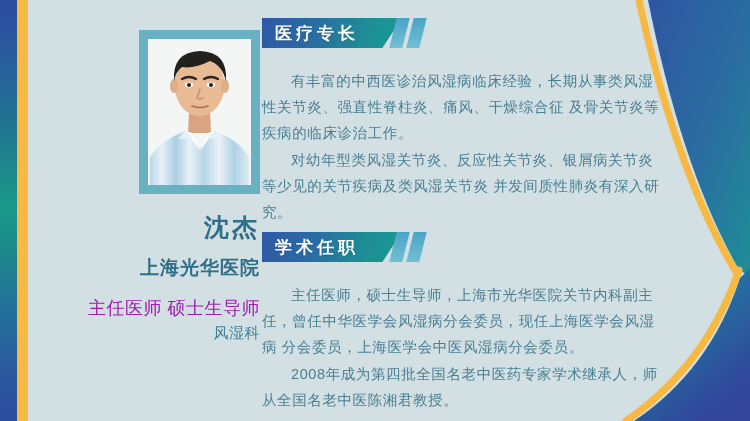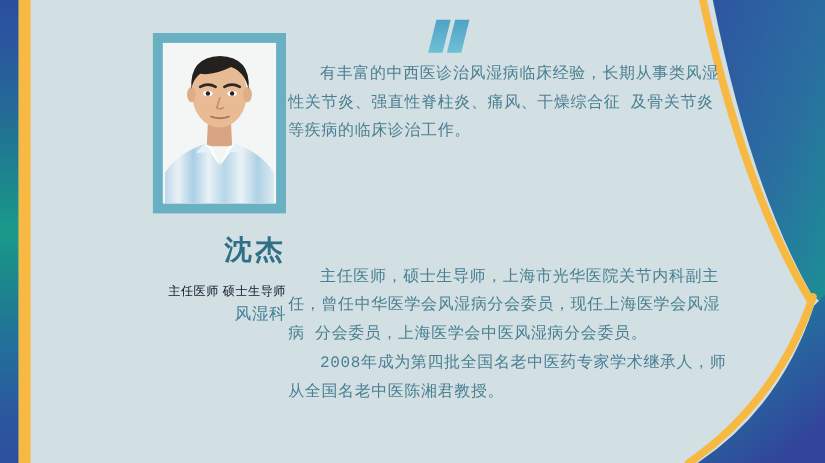--- a/index.html
+++ b/index.html
@@ -61,21 +61,21 @@
     font-size:25px; font-weight:bold; letter-spacing:3px;
     color:#2f6f88; line-height:1.1;
   }
   .doc-hospital{
     margin-top:13px;
     font-size:19px; font-weight:bold; letter-spacing:1px;
     color:#2f6f88;
   }
   .doc-title{
     margin-top:15px;
-    font-size:11px; color:#0f172a; letter-spacing:0.5px;
+    font-size:18px; color:#a21caf; letter-spacing:0.5px;
   }
   .doc-dept{
     margin-top:4px;
     font-size:15px; color:#3e7f95; letter-spacing:0.5px;
   }
 
   
   .right-col{
     position:absolute; left:262px; top:0; width:420px; height:421px;
   }
@@ -106,21 +106,21 @@
 
   .para{
     color:#4a7f92;
     font-size:14.5px;
     line-height:26px;
     letter-spacing:0.6px;
     text-indent:2em;
     width:400px;
   }
   .para + .para{ margin-top:1px; }
-  .para-block{ margin-top:7px;font-family:Liberation Mono, monospace; }
+  .para-block{ margin-top:20px; }
 </style>
 </head>
 <body>
 
 <div id="card">
 
   <div class="stripe-blue"></div>
   <div class="stripe-yellow"></div>
   <div class="stripe-gap"></div>
 
@@ -191,37 +191,49 @@
           <circle cx="63" cy="46" r="2" fill="#2a211c"></circle>
 
           <path d="M52 50 L49 59 Q52 61 55 59" stroke="#c8916c" stroke-width="1.6" fill="none" stroke-linecap="round"></path>
 
           <path d="M44 67 Q52 70 60 67" stroke="#b5735a" stroke-width="1.8" fill="none" stroke-linecap="round"></path>
         </svg>
       </div>
     </div>
 
     <div class="doc-name">沈杰</div>
+    <div class="doc-hospital">上海光华医院</div>
     <div class="doc-title">主任医师  硕士生导师</div>
     <div class="doc-dept">风湿科</div>
   </div>
 
   <div class="right-col">
 
     <div class="section" id="section-speciality">
       <div class="badge-row">
+        <div class="badge">
+          <span class="badge-text">医疗专长</span>
+        </div>
         <div class="slash s1"></div>
         <div class="slash s2"></div>
       </div>
       <div class="para-block">
         <p class="para">有丰富的中西医诊治风湿病临床经验，长期从事类风湿性关节炎、强直性脊柱炎、痛风、干燥综合征 及骨关节炎等疾病的临床诊治工作。</p>
+        <p class="para">对幼年型类风湿关节炎、反应性关节炎、银屑病关节炎等少见的关节疾病及类风湿关节炎 并发间质性肺炎有深入研究。</p>
       </div>
     </div>
 
     <div class="section" id="section-academic">
+      <div class="badge-row">
+        <div class="badge">
+          <span class="badge-text">学术任职</span>
+        </div>
+        <div class="slash s1"></div>
+        <div class="slash s2"></div>
+      </div>
       <div class="para-block">
         <p class="para">主任医师，硕士生导师，上海市光华医院关节内科副主任，曾任中华医学会风湿病分会委员，现任上海医学会风湿病 分会委员，上海医学会中医风湿病分会委员。</p>
         <p class="para">2008年成为第四批全国名老中医药专家学术继承人，师从全国名老中医陈湘君教授。</p>
       </div>
     </div>
 
   </div>
 </div>
 
 </body></html>

